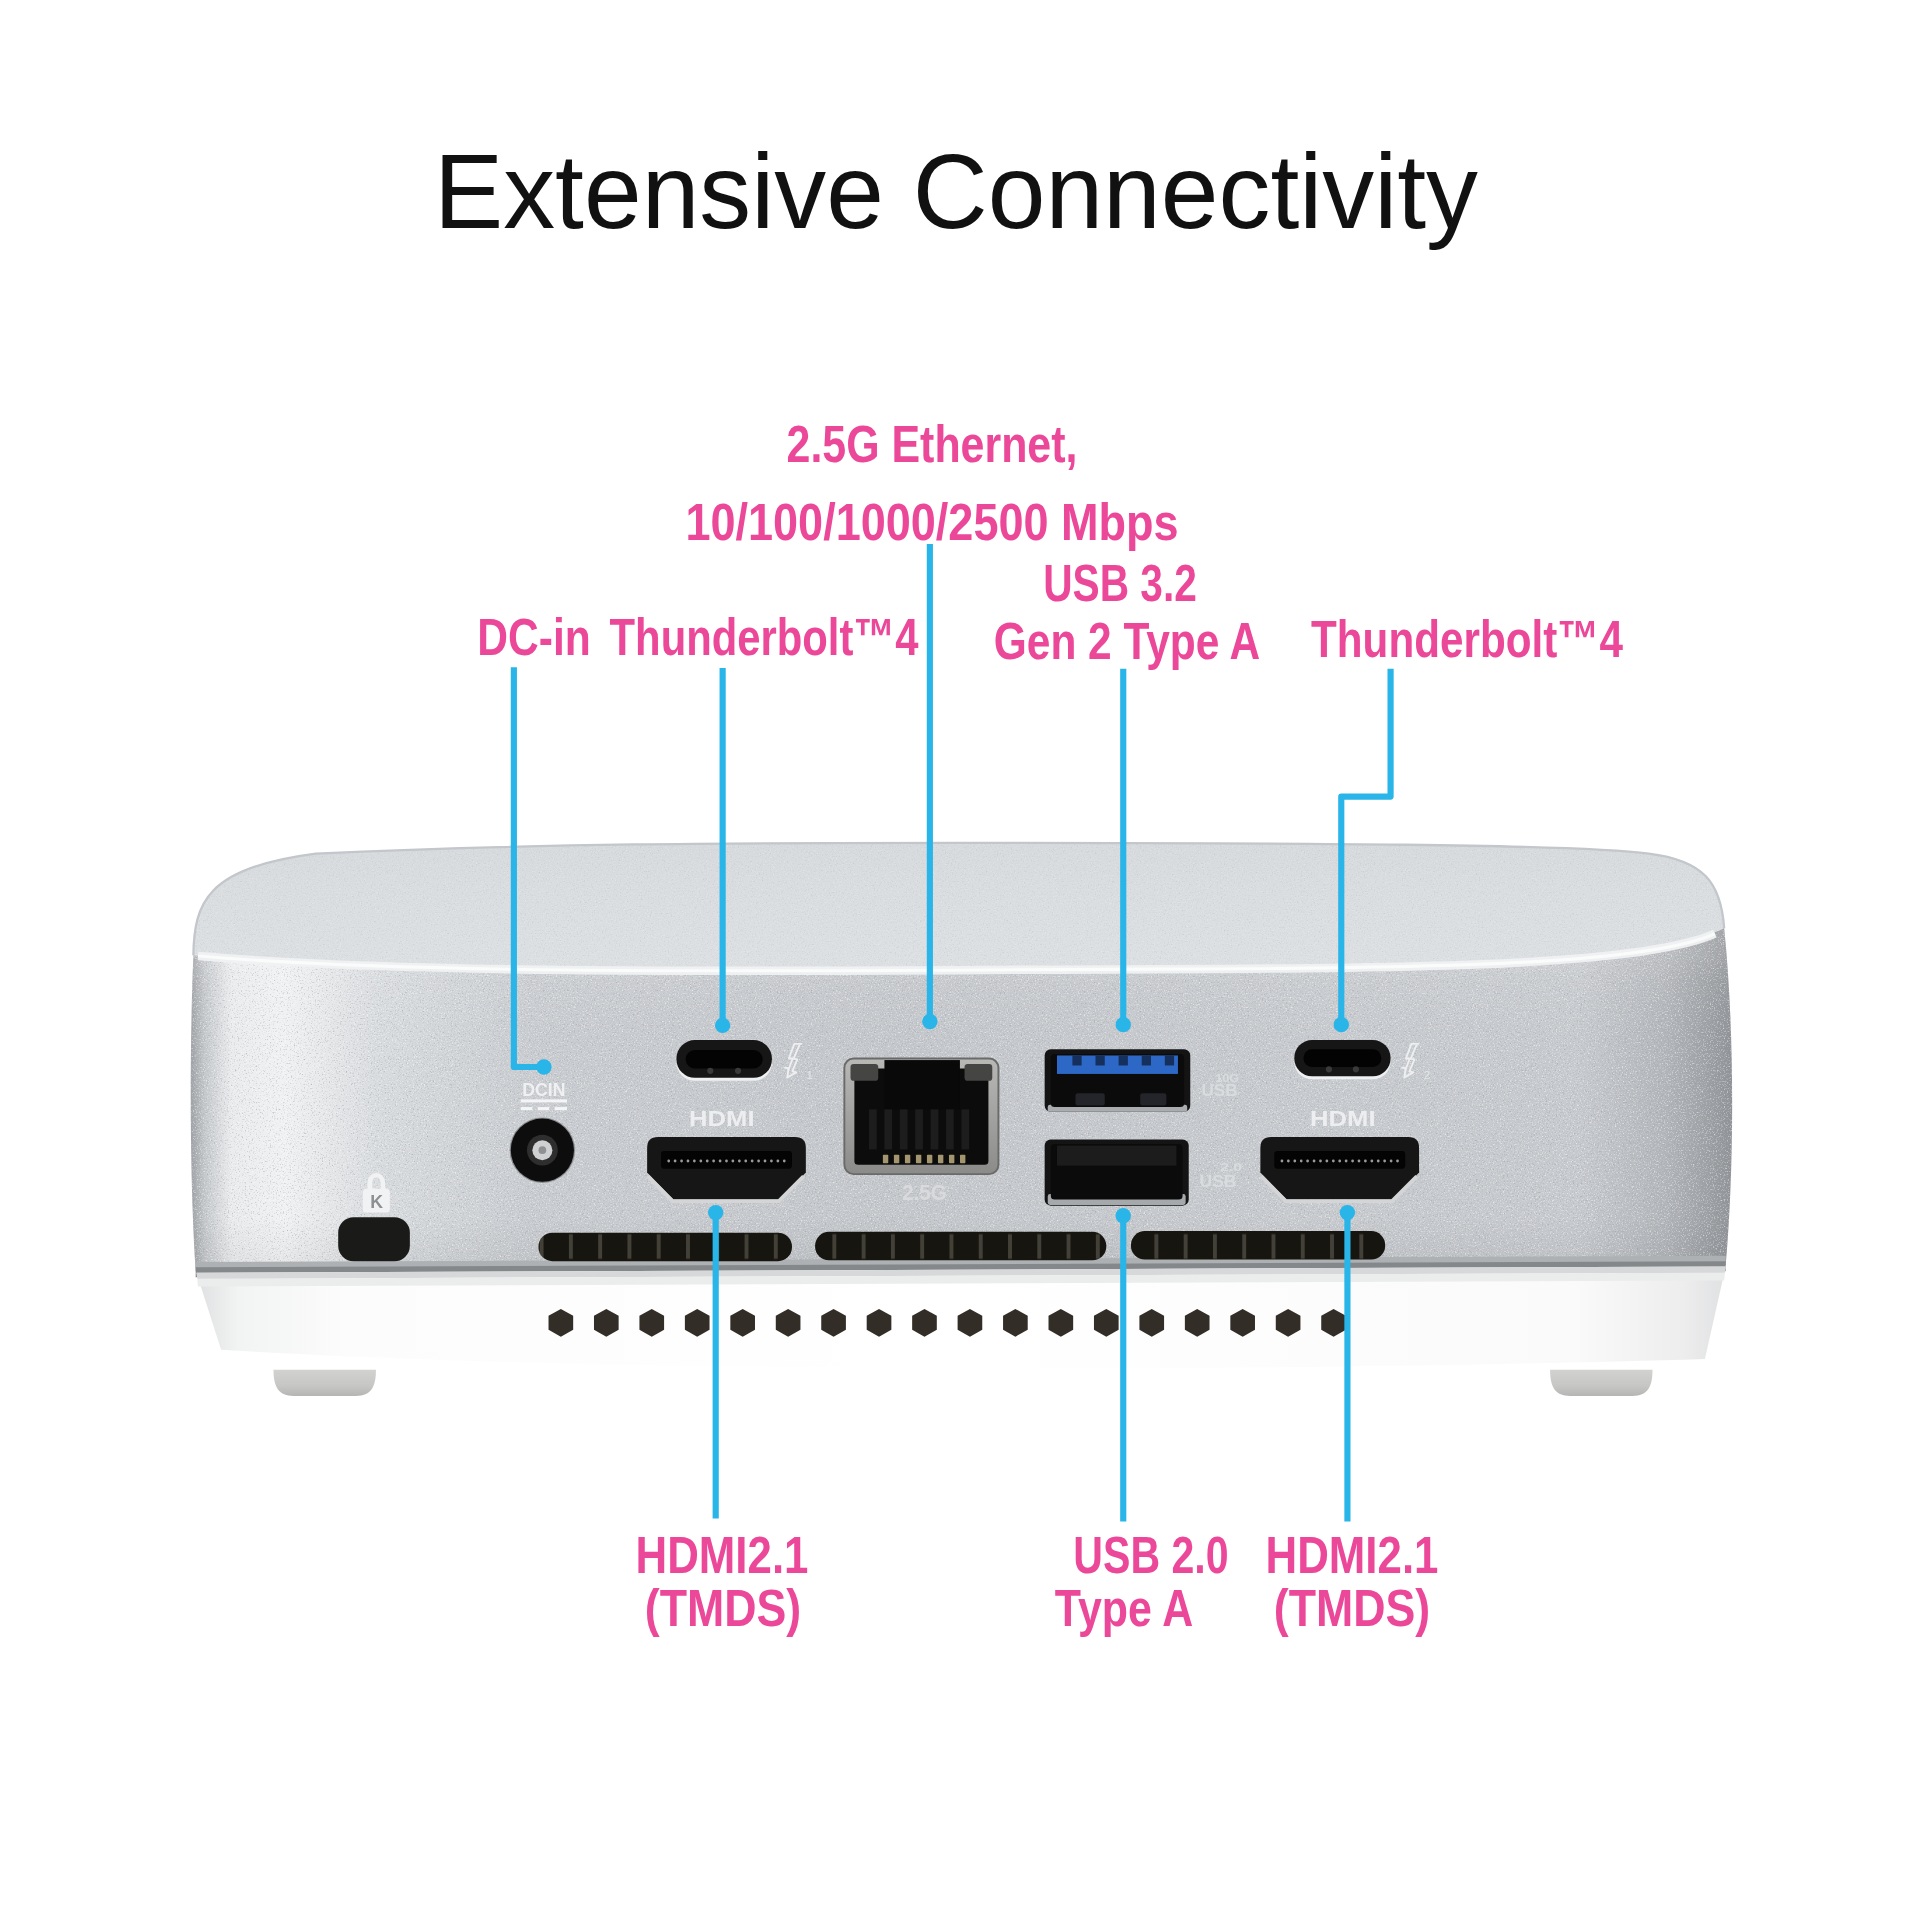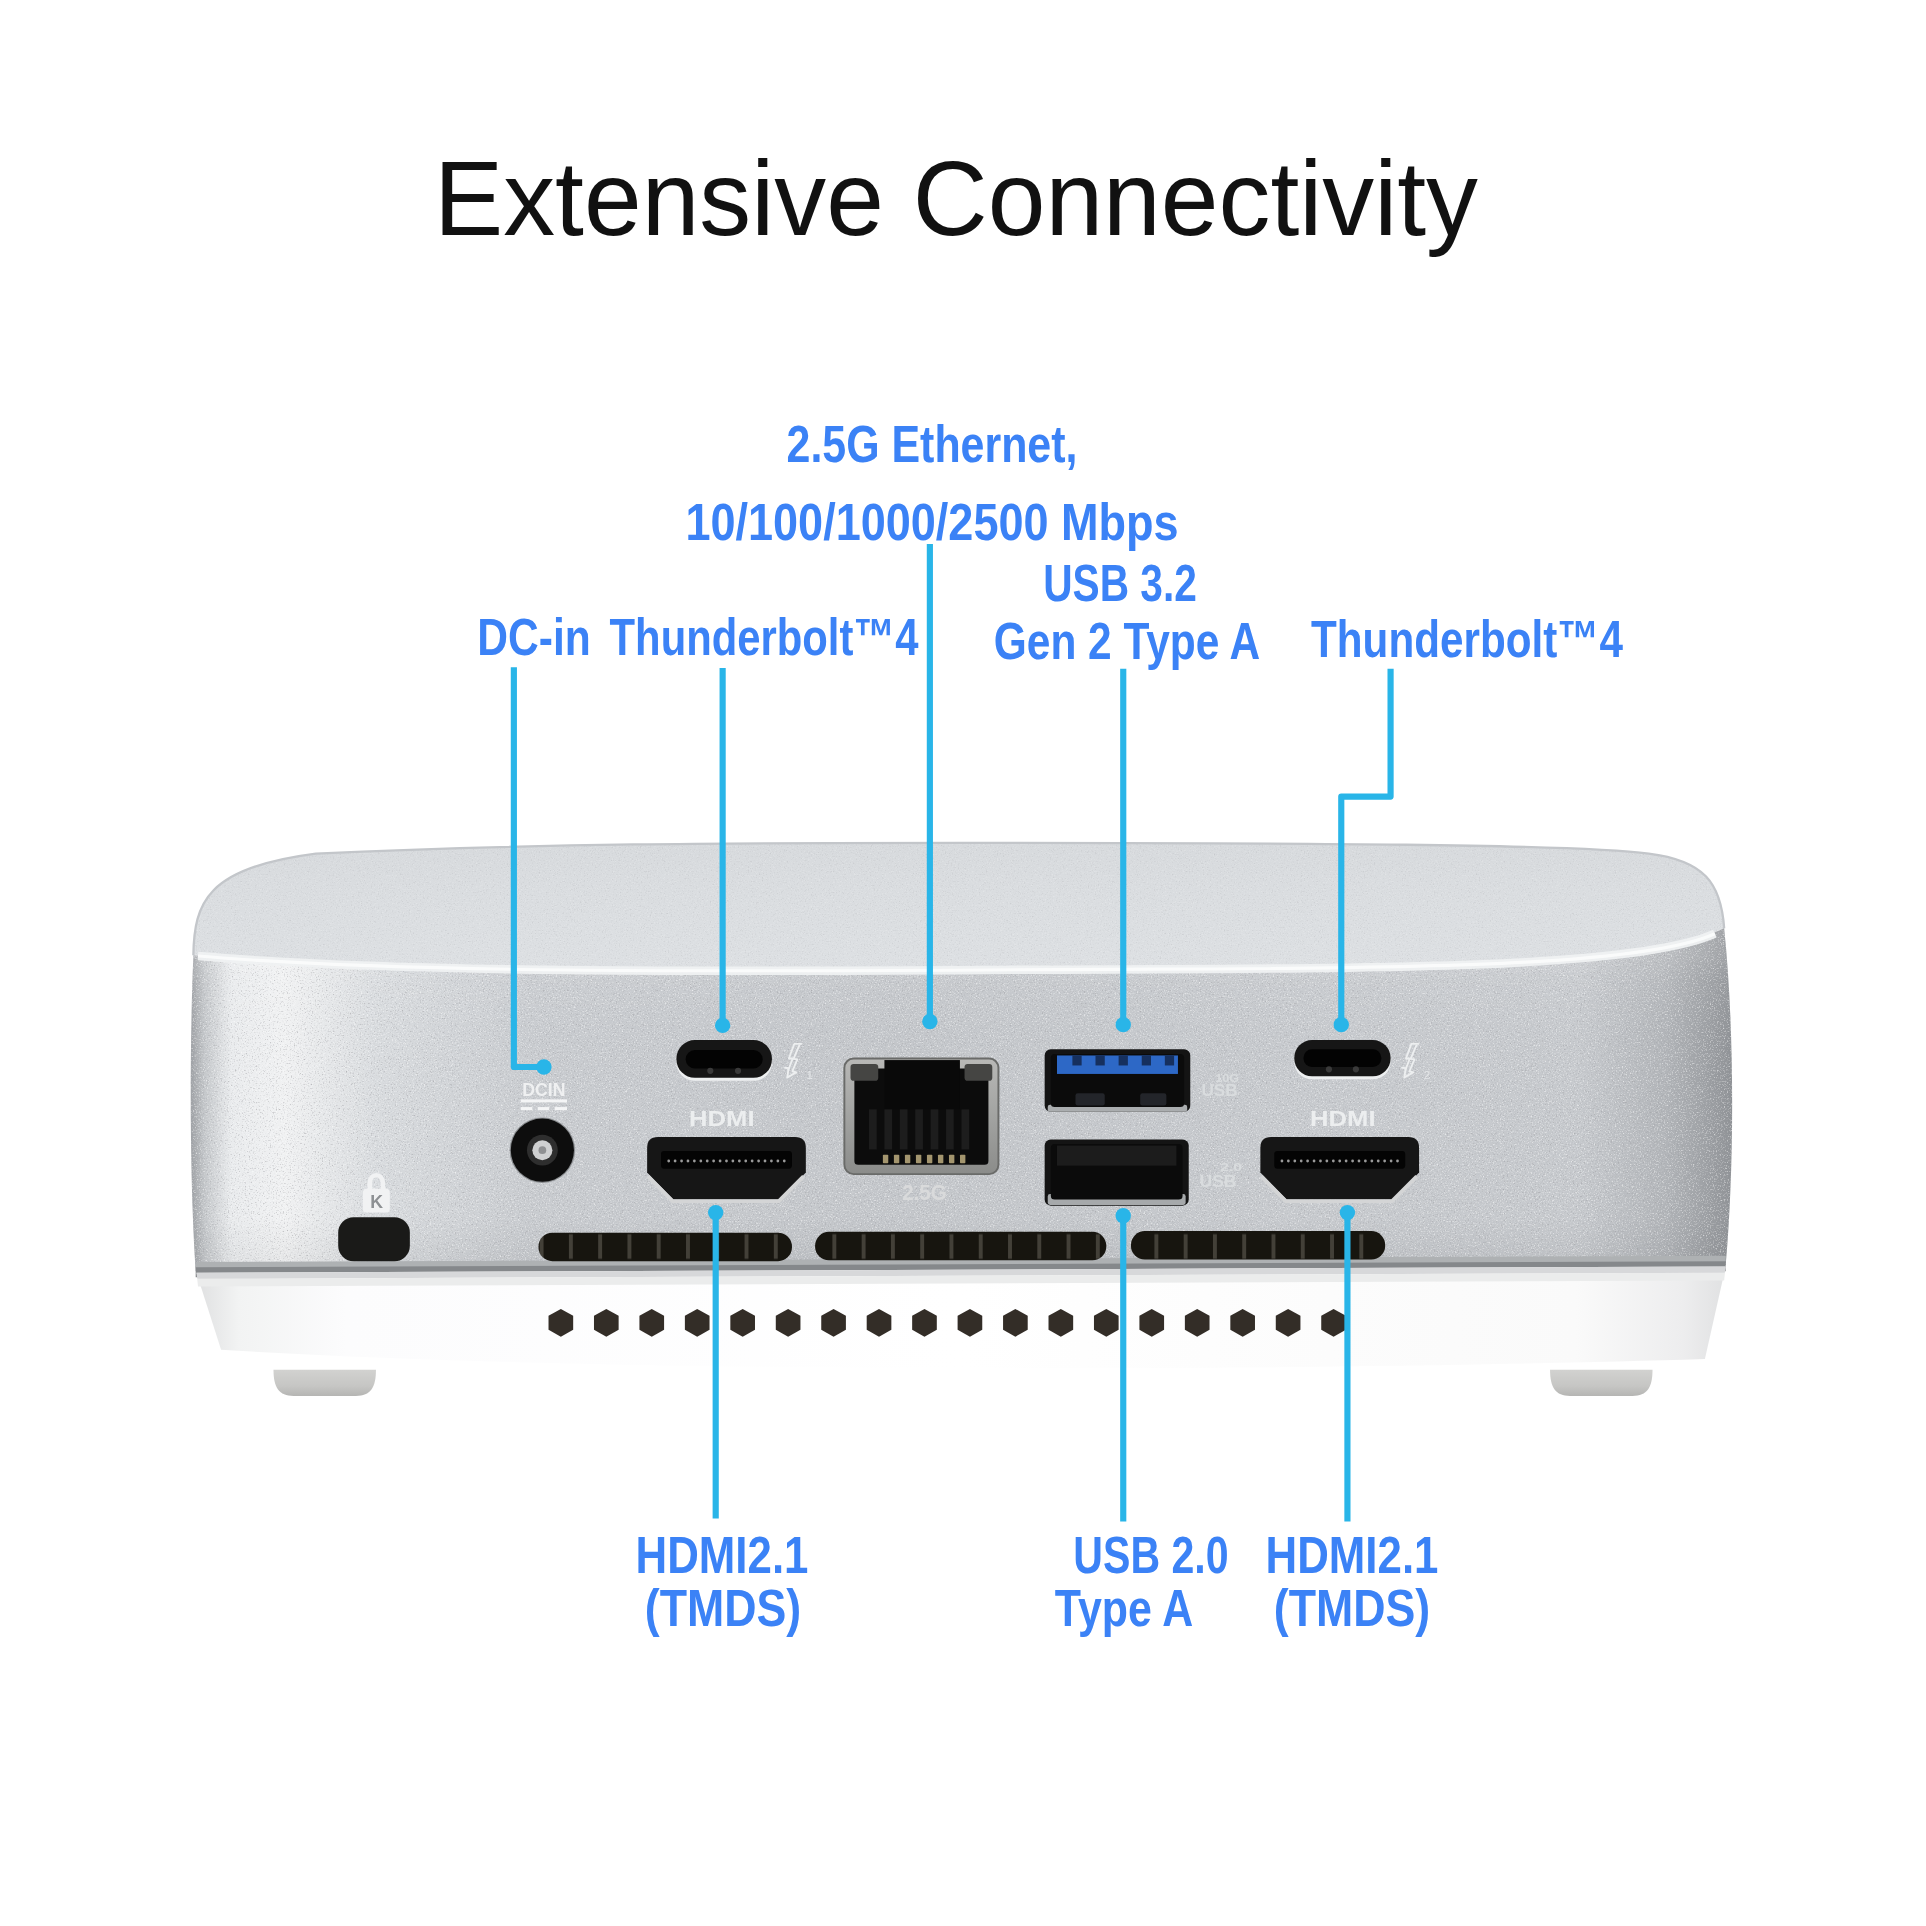--- a/index.html
+++ b/index.html
@@ -1,19 +1,19 @@
 <!DOCTYPE html>
 <html style="font-size:12.3px"><head>
 <meta charset="utf-8">
 <style>
 html,body{margin:0;padding:0;background:#fff;}
 body{width:1926px;height:1926px;position:relative;overflow:hidden;font-family:"Liberation Sans",sans-serif;}
-.lbl{position:absolute;color:#3b82f6;font-weight:bold;font-size:52px;line-height:52px;white-space:nowrap;transform:translateX(-50%);}
+.lbl{position:absolute;color:#ec4899;font-weight:bold;font-size:52px;line-height:52px;white-space:nowrap;transform:translateX(-50%);}
 .lbl>span{display:inline-block;transform-origin:50% 50%;}
-#title{position:absolute;color:#111;font-weight:normal;font-size:106px;line-height:106px;white-space:nowrap;left:956px;top:138px;transform:translateX(-50%);margin-top:7px;}
+#title{position:absolute;color:#111;font-weight:normal;font-size:106px;line-height:106px;white-space:nowrap;left:956px;top:138px;transform:translateX(-50%);}
 #title>span{display:inline-block;transform:scaleX(0.979);transform-origin:50% 50%;}
 </style>
 </head>
 <body>
 <svg id="scene" width="1926" height="1926" viewBox="0 0 2500 2500" style="position:absolute;left:0;top:0">
 <defs>
 <linearGradient id="gTop" x1="0" y1="1094" x2="0" y2="1262" gradientUnits="userSpaceOnUse">
 <stop offset="0" stop-color="#d7dadd"></stop>
         <stop offset="0.4" stop-color="#dadde0"></stop>
         <stop offset="1" stop-color="#dde0e3"></stop>

